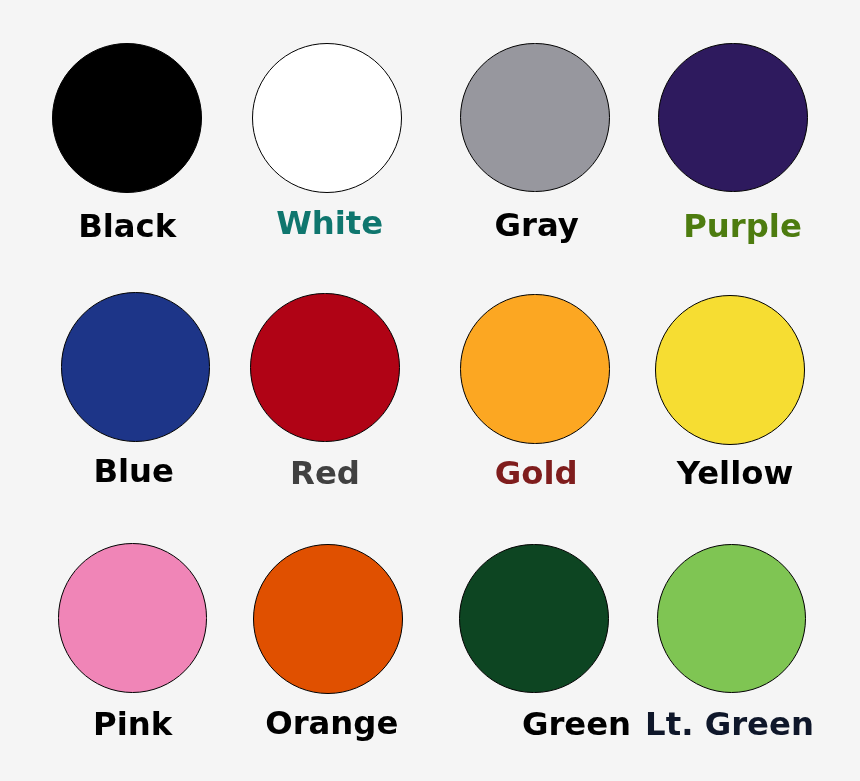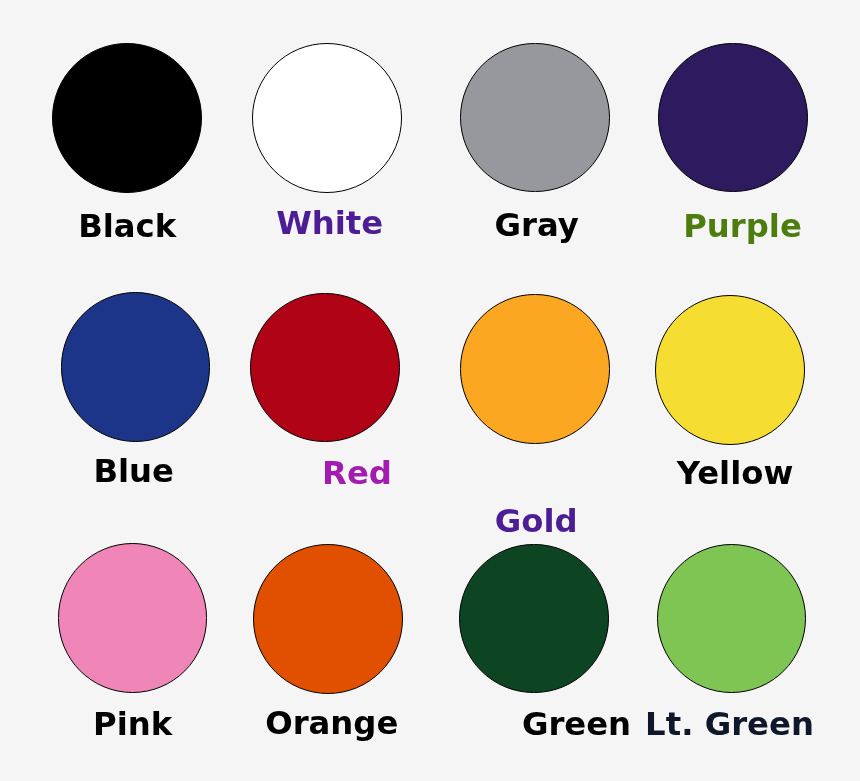--- a/index.html
+++ b/index.html
@@ -55,46 +55,46 @@
 
 <div id="chart" style="background: rgb(245, 245, 245);">
 
   <div class="swatch">
     <div class="swatch-disc" style="--d: 150.4px; --cx: 126.8px; --cy: 117.7px; --fill: #000000; --stroke: #000000; --sw: 1px;"></div>
     <div class="swatch-label" style="--lx: 127.2px; --ly: 237px; color: rgb(0, 0, 0);">Black</div>
   </div>
 
   <div class="swatch">
     <div class="swatch-disc" style="--d: 150px; --cx: 327.3px; --cy: 117.7px; --fill: #ffffff; --stroke: #000000; --sw: 1px;"></div>
-    <div class="swatch-label" style="--lx: 329.7px; --ly: 234px; color: #4c1d95;">White</div>
+    <div class="swatch-label" style="--lx: 329.7px; --ly: 234px; color: #0f766e;">White</div>
   </div>
 
   <div class="swatch">
     <div class="swatch-disc" style="--d: 149.8px; --cx: 535.3px; --cy: 117.5px; --fill: #97979e; --stroke: #000000; --sw: 1px;"></div>
     <div class="swatch-label" style="--lx: 536.65px; --ly: 235.7px; color: rgb(0, 0, 0);">Gray</div>
   </div>
 
   <div class="swatch">
     <div class="swatch-disc" style="--d: 149.6px; --cx: 732.9px; --cy: 117.7px; --fill: #2e1a5e; --stroke: #000000; --sw: 1px;"></div>
     <div class="swatch-label" style="--lx: 742.5px; --ly: 237px; color: #4d7c0f;">Purple</div>
   </div>
 
   <div class="swatch">
     <div class="swatch-disc" style="--d: 149.8px; --cx: 135.5px; --cy: 367px; --fill: #1d3588; --stroke: #000000; --sw: 1px;"></div>
     <div class="swatch-label" style="--lx: 133.7px; --ly: 482px; color: rgb(0, 0, 0);">Blue</div>
   </div>
 
   <div class="swatch">
     <div class="swatch-disc" style="--d: 149.8px; --cx: 324.9px; --cy: 367.5px; --fill: #b00315; --stroke: #000000; --sw: 1px;"></div>
-    <div class="swatch-label" style="--lx: 325px; --ly: 484px; color: #a21caf; margin-left: 32px;">Red</div>
+    <div class="swatch-label" style="--lx: 325px; --ly: 484px; color: #404040;">Red</div>
   </div>
 
   <div class="swatch">
     <div class="swatch-disc" style="--d: 149.4px; --cx: 534.9px; --cy: 369px; --fill: #fca722; --stroke: #000000; --sw: 1px;"></div>
-    <div class="swatch-label" style="--lx: 536.3px; --ly: 483.5px; color: #4c1d95; margin-top: 48px;">Gold</div>
+    <div class="swatch-label" style="--lx: 536.3px; --ly: 483.5px; color: #7f1d1d;">Gold</div>
   </div>
 
   <div class="swatch">
     <div class="swatch-disc" style="--d: 150px; --cx: 730.4px; --cy: 370px; --fill: #f6dd32; --stroke: #000000; --sw: 1px;"></div>
     <div class="swatch-label" style="--lx: 735px; --ly: 483.5px; color: rgb(0, 0, 0);">Yellow</div>
   </div>
 
   <div class="swatch">
     <div class="swatch-disc" style="--d: 149.8px; --cx: 132.4px; --cy: 618.2px; --fill: #f085b7; --stroke: #000000; --sw: 1px;"></div>
     <div class="swatch-label" style="--lx: 132.7px; --ly: 735px; color: rgb(0, 0, 0);">Pink</div>

